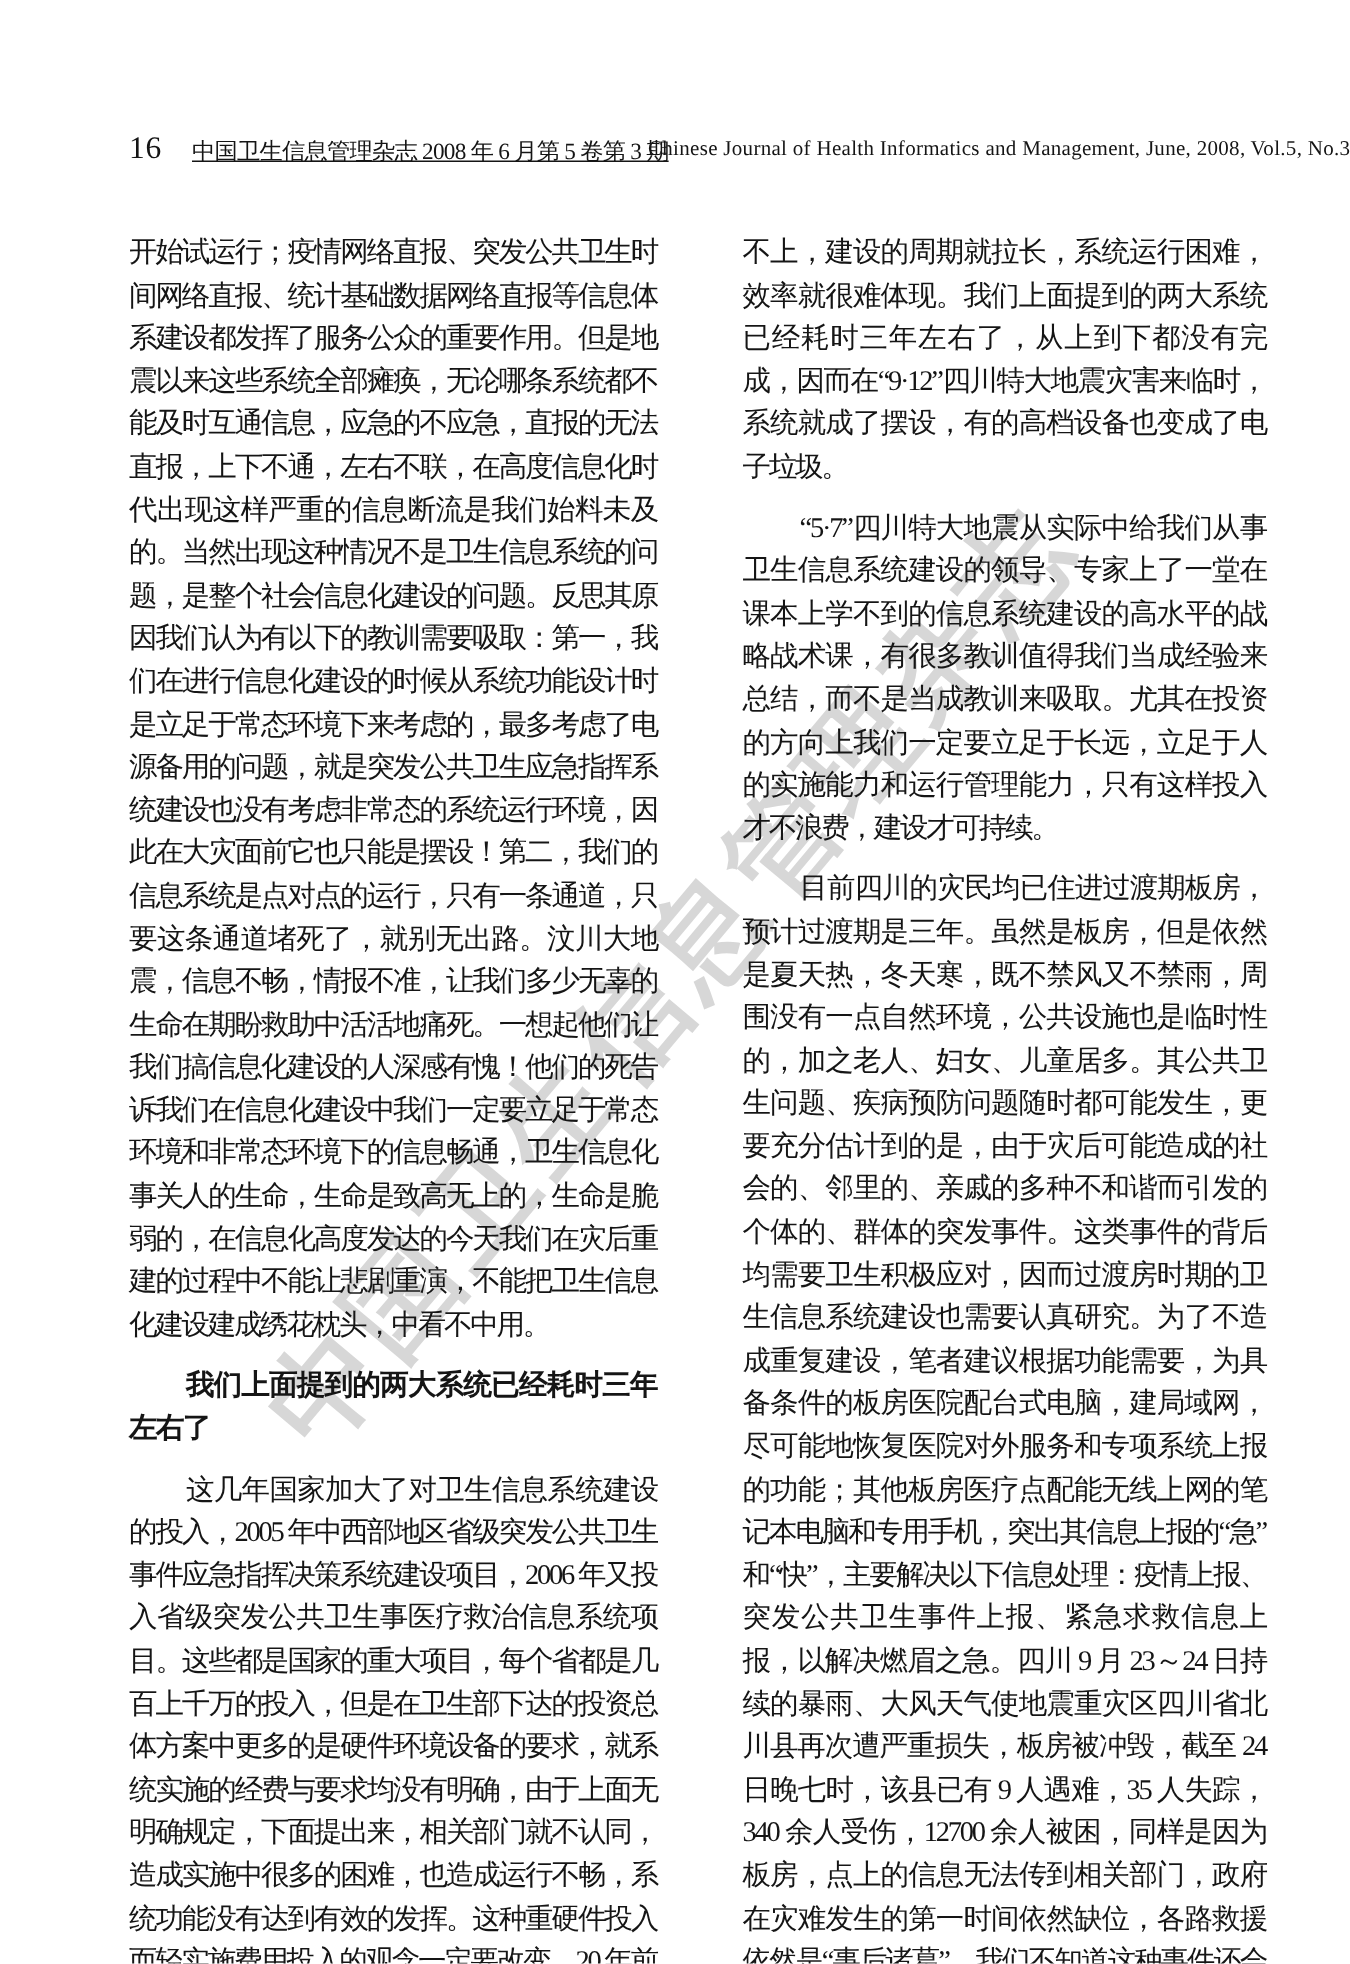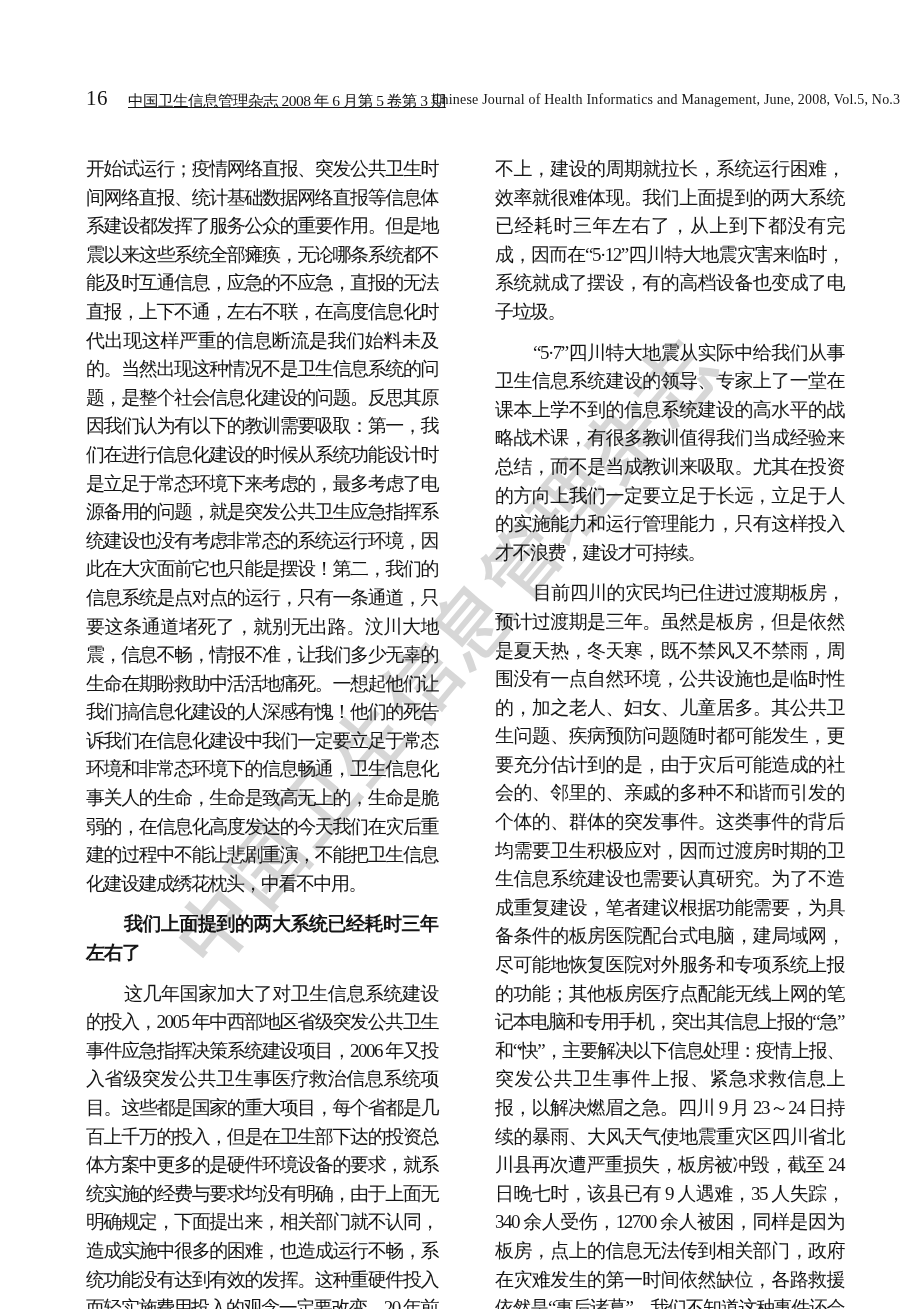--- a/index.html
+++ b/index.html
@@ -114,18 +114,18 @@
 
 <div class="columns">
 
   <div class="col col-left">
     <p>开始试运行；疫情网络直报、突发公共卫生时间网络直报、统计基础数据网络直报等信息体系建设都发挥了服务公众的重要作用。但是地震以来这些系统全部瘫痪，无论哪条系统都不能及时互通信息，应急的不应急，直报的无法直报，上下不通，左右不联，在高度信息化时代出现这样严重的信息断流是我们始料未及的。当然出现这种情况不是卫生信息系统的问题，是整个社会信息化建设的问题。反思其原因我们认为有以下的教训需要吸取：第一，我们在进行信息化建设的时候从系统功能设计时是立足于常态环境下来考虑的，最多考虑了电源备用的问题，就是突发公共卫生应急指挥系统建设也没有考虑非常态的系统运行环境，因此在大灾面前它也只能是摆设！第二，我们的信息系统是点对点的运行，只有一条通道，只要这条通道堵死了，就别无出路。汶川大地震，信息不畅，情报不准，让我们多少无辜的生命在期盼救助中活活地痛死。一想起他们让我们搞信息化建设的人深感有愧！他们的死告诉我们在信息化建设中我们一定要立足于常态环境和非常态环境下的信息畅通，卫生信息化事关人的生命，生命是致高无上的，生命是脆弱的，在信息化高度发达的今天我们在灾后重建的过程中不能让悲剧重演，不能把卫生信息化建设建成绣花枕头，中看不中用。</p>
     <p class="subheading">我们上面提到的两大系统已经耗时三年左右了</p>
     <p class="ind">这几年国家加大了对卫生信息系统建设的投入，2005 年中西部地区省级突发公共卫生事件应急指挥决策系统建设项目，2006 年又投入省级突发公共卫生事医疗救治信息系统项目。这些都是国家的重大项目，每个省都是几百上千万的投入，但是在卫生部下达的投资总体方案中更多的是硬件环境设备的要求，就系统实施的经费与要求均没有明确，由于上面无明确规定，下面提出来，相关部门就不认同，造成实施中很多的困难，也造成运行不畅，系统功能没有达到有效的发挥。这种重硬件投入而轻实施费用投入的观念一定要改变，20 年前国外在信息化建设的投入中硬件占 65%，软件占 20%，实施占 15%；现在是 30% 的硬件，15% 的软件，65% 实施费用。而我们目前连国外 20 年前的实施水平都达不到，如果还不改变投资的方向，再过几年，那些重金买来的设备又该淘汰了，而我们却因为资金的问题还没有完成培训和实施，由于实施跟</p>
   </div>
 
   <div class="col col-right">
-    <p>不上，建设的周期就拉长，系统运行困难，效率就很难体现。我们上面提到的两大系统已经耗时三年左右了，从上到下都没有完成，因而在“5·12”四川特大地震灾害来临时，系统就成了摆设，有的高档设备也变成了电子垃圾。</p>
+    <p>不上，建设的周期就拉长，系统运行困难，效率就很难体现。我们上面提到的两大系统已经耗时三年左右了，从上到下都没有完成，因而在“9·12”四川特大地震灾害来临时，系统就成了摆设，有的高档设备也变成了电子垃圾。</p>
     <p class="ind">“5·7”四川特大地震从实际中给我们从事卫生信息系统建设的领导、专家上了一堂在课本上学不到的信息系统建设的高水平的战略战术课，有很多教训值得我们当成经验来总结，而不是当成教训来吸取。尤其在投资的方向上我们一定要立足于长远，立足于人的实施能力和运行管理能力，只有这样投入才不浪费，建设才可持续。</p>
     <p class="ind">目前四川的灾民均已住进过渡期板房，预计过渡期是三年。虽然是板房，但是依然是夏天热，冬天寒，既不禁风又不禁雨，周围没有一点自然环境，公共设施也是临时性的，加之老人、妇女、儿童居多。其公共卫生问题、疾病预防问题随时都可能发生，更要充分估计到的是，由于灾后可能造成的社会的、邻里的、亲戚的多种不和谐而引发的个体的、群体的突发事件。这类事件的背后均需要卫生积极应对，因而过渡房时期的卫生信息系统建设也需要认真研究。为了不造成重复建设，笔者建议根据功能需要，为具备条件的板房医院配台式电脑，建局域网，尽可能地恢复医院对外服务和专项系统上报的功能；其他板房医疗点配能无线上网的笔记本电脑和专用手机，突出其信息上报的“急”和“快”，主要解决以下信息处理：疫情上报、突发公共卫生事件上报、紧急求救信息上报，以解决燃眉之急。四川 9 月 23～24 日持续的暴雨、大风天气使地震重灾区四川省北川县再次遭严重损失，板房被冲毁，截至 24 日晚七时，该县已有 9 人遇难，35 人失踪，340 余人受伤，12700 余人被困，同样是因为板房，点上的信息无法传到相关部门，政府在灾难发生的第一时间依然缺位，各路救援依然是“事后诸葛”，我们不知道这种事件还会发生多少次。因此过渡房时期的卫生信息化建设首先要解决“急”和“快”，不需求全。如果不尽快地解决在过渡房期间医疗卫生信息系统的部分应急功</p>
   </div>
 
 </div>
 
 </body></html>

